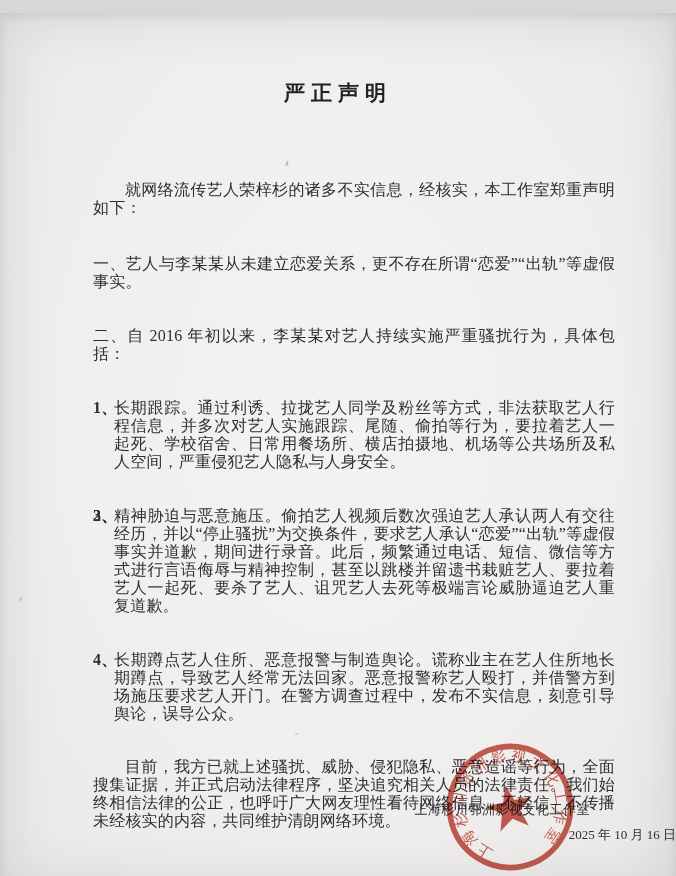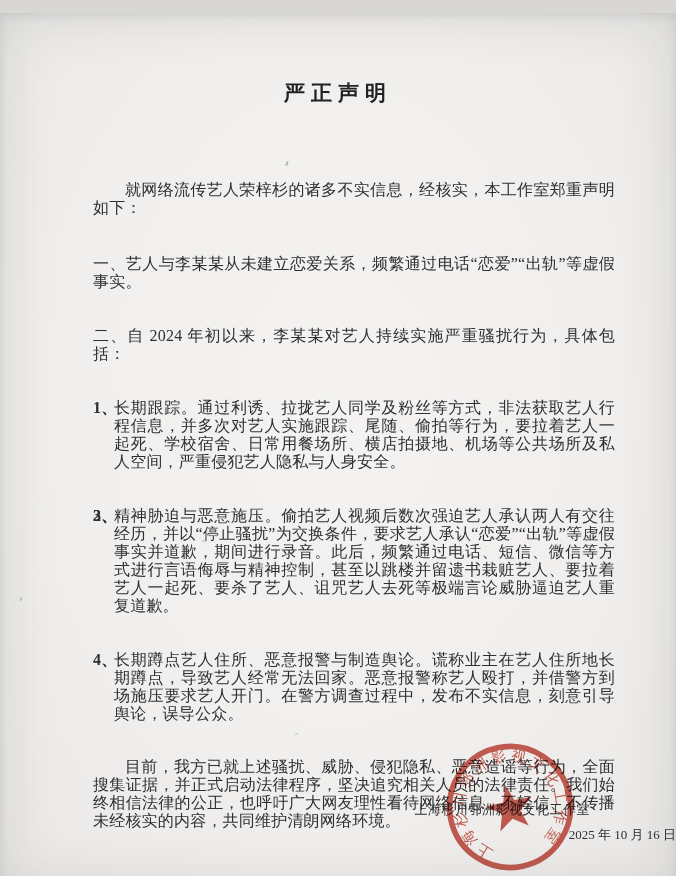--- a/index.html
+++ b/index.html
@@ -78,22 +78,22 @@
 </head>
 <body>
 
 <div class="page">
 
   <h1 class="doc-title">严正声明</h1>
 
   <div class="body-col">
     <p class="intro">就网络流传艺人荣梓杉的诸多不实信息，经核实，本工作室郑重声明如下：</p>
 
-    <p class="clause">一、艺人与李某某从未建立恋爱关系，频繁通过电话“恋爱”“出轨”等虚假事实。</p>
-    <p class="clause clause-gap">二、自 2024 年初以来，李某某对艺人持续实施严重骚扰行为，具体包括：</p>
+    <p class="clause">一、艺人与李某某从未建立恋爱关系，更不存在所谓“恋爱”“出轨”等虚假事实。</p>
+    <p class="clause clause-gap">二、自 2016 年初以来，李某某对艺人持续实施严重骚扰行为，具体包括：</p>
 
     <div class="num-item">
       <span class="num">1、</span>
       <span>长期跟踪。通过利诱、拉拢艺人同学及粉丝等方式，非法获取艺人行程信息，并多次对艺人实施跟踪、尾随、偷拍等行为，要拉着艺人一起死、学校宿舍、日常用餐场所、横店拍摄地、机场等公共场所及私人空间，严重侵犯艺人隐私与人身安全。</span>
     </div>
     <div class="num-item">
       <span class="num">2、</span>
     </div>
     <div class="num-item">
       <span class="num">3、</span>

